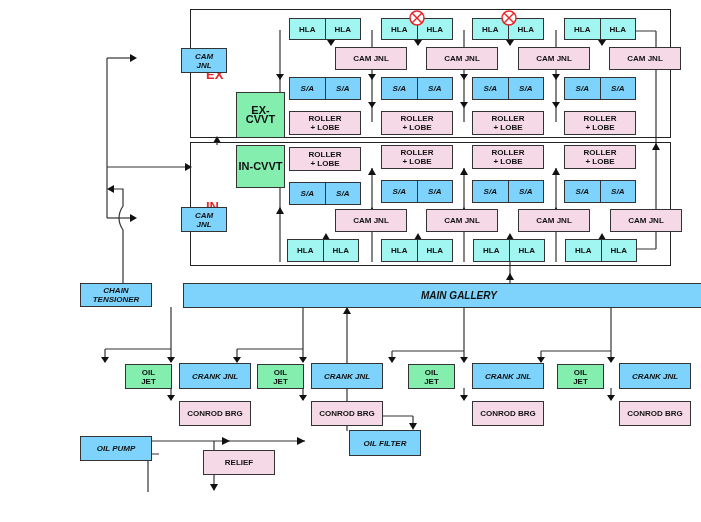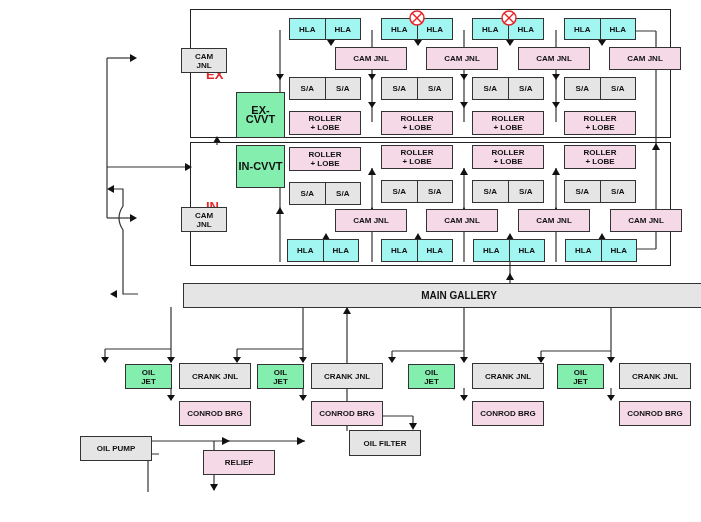--- a/index.html
+++ b/index.html
@@ -1,19 +1,19 @@
 <!DOCTYPE html>
 <html><head>
 <meta charset="utf-8">
 <style>
   html, body { margin:0; padding:0; background:#ffffff; }
   body { width:701px; height:522px; position:relative; overflow:hidden; font-family:"Liberation Sans", sans-serif; }
   #diagram { position:absolute; left:0; top:0; width:701px; height:522px; }
   .box { position:absolute; box-sizing:border-box; border:1.5px solid #333; display:flex; align-items:center; justify-content:center; text-align:center; font-weight:bold; font-size:8px; line-height:9px; color:#111;margin-left:44px; }
-  .yellow { background:#e5e5e5; }
+  .yellow { background:#7dd3fc;font-style:italic; }
   .pink { background:#f6d9e6; }
   .cyan { background:#a2f6f2; }
   .green { background:#84eeae; }
   .split { display:flex; padding:0; }
   .split > span { flex:1; display:flex; align-items:center; justify-content:center; height:100%; }
   .split > span:first-child { border-right:1px solid #333; }
   .frame { position:absolute; box-sizing:border-box; border:1.5px solid #222; background:transparent; }
   .section-label { position:absolute; color:#e8262a; font-weight:bold; font-size:13px; }
   .cvvt { font-size:11px; }
   .big { font-size:10px; }
@@ -267,20 +267,22 @@
     </div>
   <div class="box cyan split" style="left:521px;top:239px;width:72px;height:23px">
       <span>HLA</span>
       <span>HLA</span>
     </div>
 
   <div class="box yellow" style="left:137px;top:48px;width:46px;height:25px;white-space:pre">CAM
 JNL</div>
   <div class="box yellow" style="left:137px;top:207px;width:46px;height:25px;white-space:pre">CAM
 JNL</div>
+  <div class="box yellow" style="left:36px;top:283px;width:72px;height:24px;white-space:pre">CHAIN
+TENSIONER</div>
 
   <div class="box yellow big" style="left:139px;top:283px;width:562px;height:25px;width:552px">MAIN GALLERY</div>
 
   <div class="box green" style="left:81px;top:364px;width:47px;height:25px;white-space:pre">OIL
 JET</div>
   <div class="box yellow" style="left:135px;top:363px;width:72px;height:26px">CRANK JNL</div>
   <div class="box pink" style="left:135px;top:401px;width:72px;height:25px">CONROD BRG</div>
 
   <div class="box green" style="left:213px;top:364px;width:47px;height:25px;white-space:pre">OIL
 JET</div>

